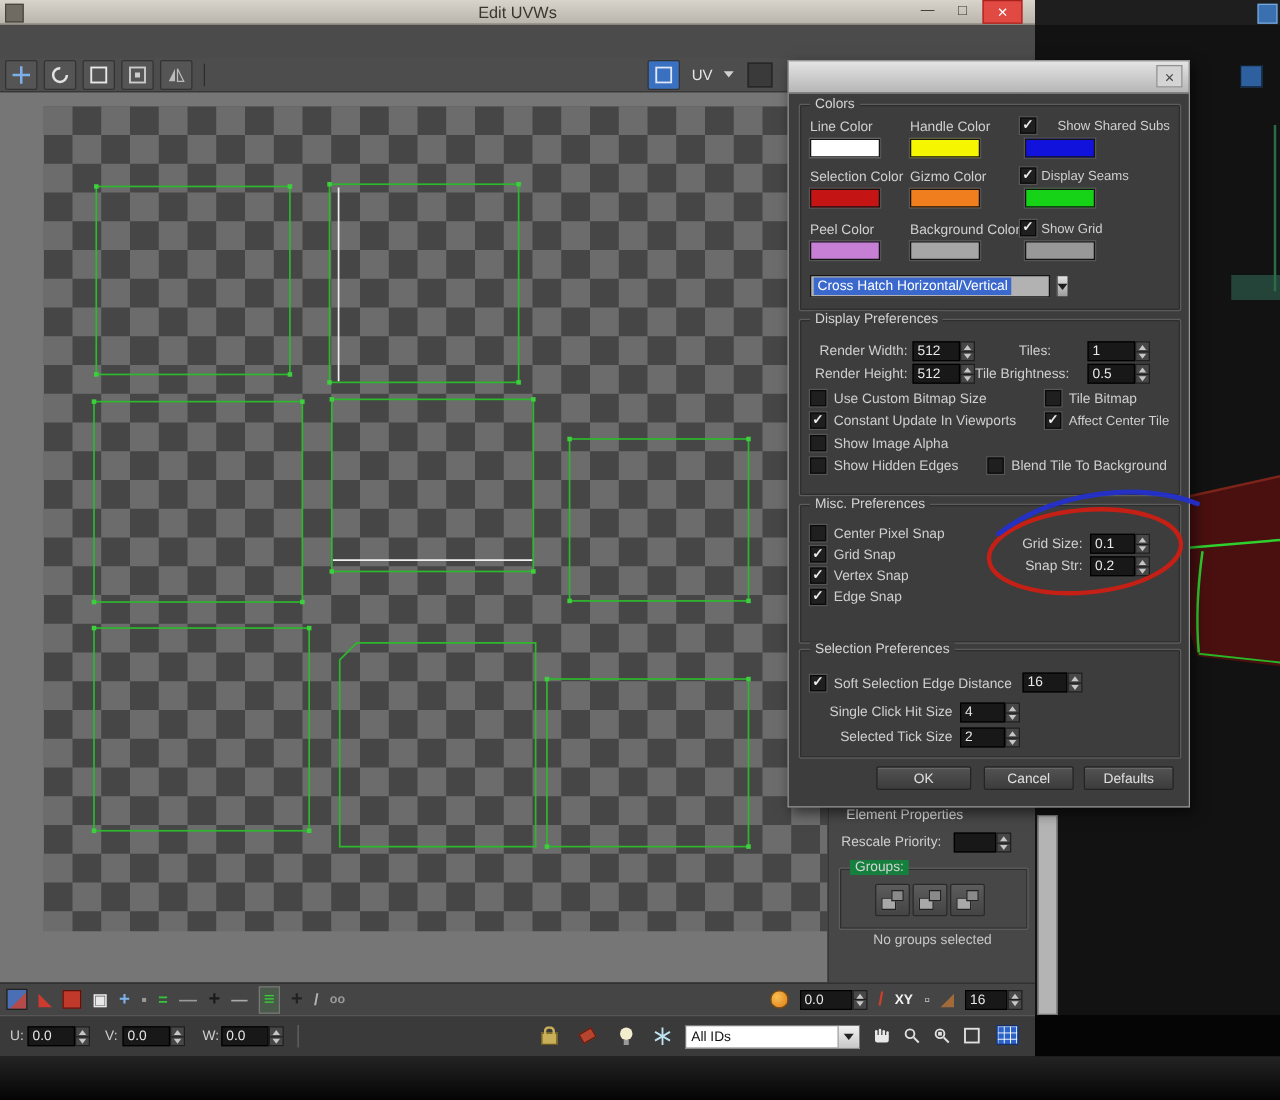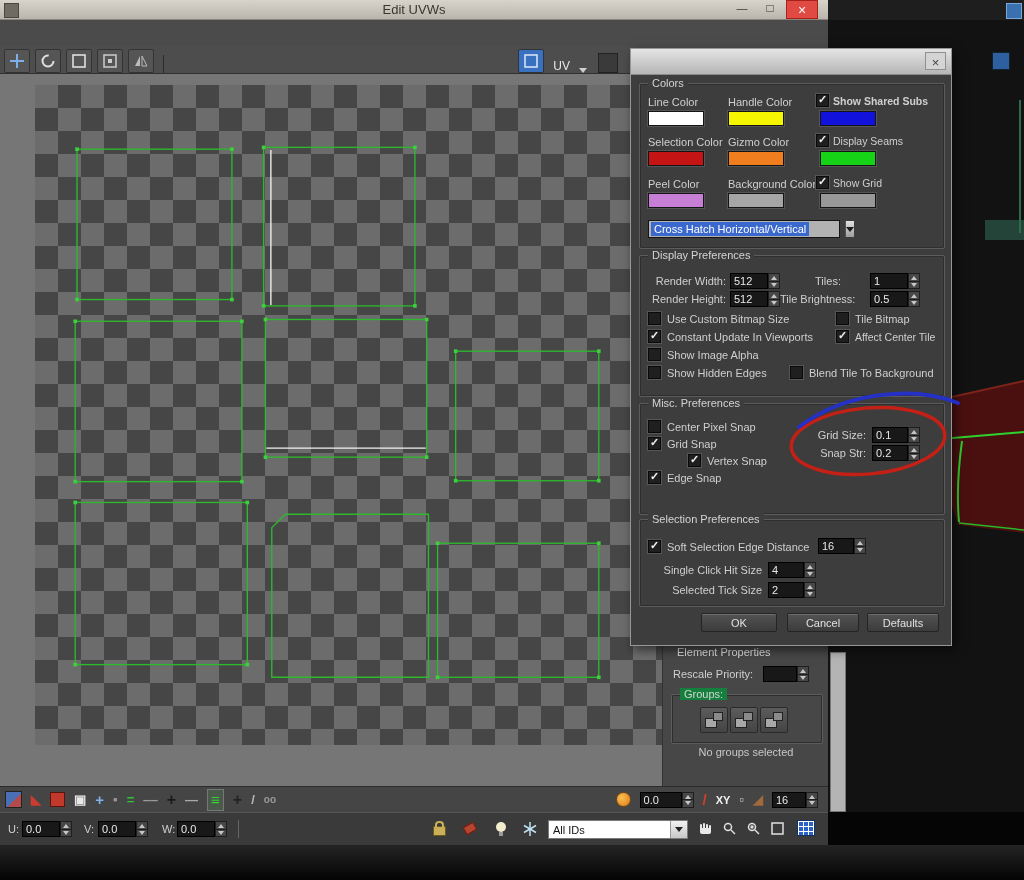--- a/index.html
+++ b/index.html
@@ -75,21 +75,21 @@
       <div class="abs" style="left:4px;top:3px;width:13px;height:13px;background:#6f6b63;border:1px solid #4a463e;"></div>
       <div class="abs" style="left:0;top:2px;width:828px;text-align:center;font-size:13px;color:#3a362e;">Edit UVWs</div>
       <div class="abs" style="left:730px;top:2px;width:24px;height:16px;text-align:center;font-size:11px;color:#3a362e;">—</div>
       <div class="abs" style="left:758px;top:1px;width:24px;height:16px;text-align:center;font-size:12px;color:#3a362e;">□</div>
       <div class="abs" style="left:786px;top:0;width:32px;height:19px;background:#e04a42;border:1px solid #a8221c;box-sizing:border-box;text-align:center;">
         <span style="color:#fff;font-size:14px;line-height:17px;">×</span>
       </div>
     </div>
 
 
-    <div class="abs" style="left:0;top:46px;width:828px;height:28px;background:#4d4d4d;border-bottom:1px solid #303030;box-sizing:border-box;display:flex;align-items:flex-end;gap:5px;padding-left:4px;">
+    <div class="abs" style="left:0;top:46px;width:828px;height:28px;background:#4d4d4d;border-bottom:1px solid #303030;box-sizing:border-box;display:flex;align-items:center;gap:5px;padding-left:4px;">
       <span class="ticon">
         <svg width="16" height="16">
           <g stroke="#7db0e8" stroke-width="2">
               <line x1="8" y1="1" x2="8" y2="15"></line>
               <line x1="1" y1="8" x2="15" y2="8"></line>
             </g>
         </svg>
       </span>
       <span class="ticon">
         <svg width="16" height="16">
@@ -321,21 +321,21 @@
       <div class="abs" style="left:294px;top:3px;width:21px;height:18px;background:#d4d4d4;border:1px solid #909090;box-sizing:border-box;text-align:center;">
         <span style="color:#444;font-size:13px;line-height:16px;">×</span>
       </div>
     </div>
 
     <div class="grp" style="left:8px;top:34px;width:304px;height:164px;">
       <span class="glabel">Colors</span>
 
       <span class="lbl" style="left:8px;top:12px;">Line Color</span>
       <span class="lbl" style="left:88px;top:12px;">Handle Color</span>
-      <span class="cbrow" style="left:176px;top:10px;gap:4px;font-weight:bold;">
+      <span class="cbrow" style="left:176px;top:10px;gap:17px;">
         <span class="cb on"></span>
         <span style="font-size:10.5px;">Show Shared Subs</span>
       </span>
       <span class="swatch" style="left: 8px; top: 27px; background: rgb(255, 255, 255);"></span>
       <span class="swatch" style="left: 88px; top: 27px; background: rgb(246, 246, 0);"></span>
       <span class="swatch" style="left: 180px; top: 27px; background: rgb(18, 18, 221);"></span>
 
       <span class="lbl" style="left:8px;top:52px;">Selection Color</span>
       <span class="lbl" style="left:88px;top:52px;">Gizmo Color</span>
       <span class="cbrow" style="left:176px;top:50px;gap:4px;">
@@ -424,21 +424,21 @@
     <div class="grp" style="left:8px;top:354px;width:304px;height:110px;">
       <span class="glabel">Misc. Preferences</span>
       <span class="cbrow" style="left:8px;top:16px;">
         <span class="cb"></span>
         <span>Center Pixel Snap</span>
       </span>
       <span class="cbrow" style="left:8px;top:33px;">
         <span class="cb on"></span>
         <span>Grid Snap</span>
       </span>
-      <span class="cbrow" style="left:8px;top:50px;margin-left:40px;">
+      <span class="cbrow" style="left:8px;top:50px;">
         <span class="cb on"></span>
         <span>Vertex Snap</span>
       </span>
       <span class="cbrow" style="left:8px;top:67px;">
         <span class="cb on"></span>
         <span>Edge Snap</span>
       </span>
       <span class="lbl" style="left:150px;top:25px;width:76px;text-align:right;">Grid Size:</span>
       <span class="fld" style="left:232px;top:23px;width:36px;">0.1</span>
       <span class="spin" style="left:268px;top:23px;">

